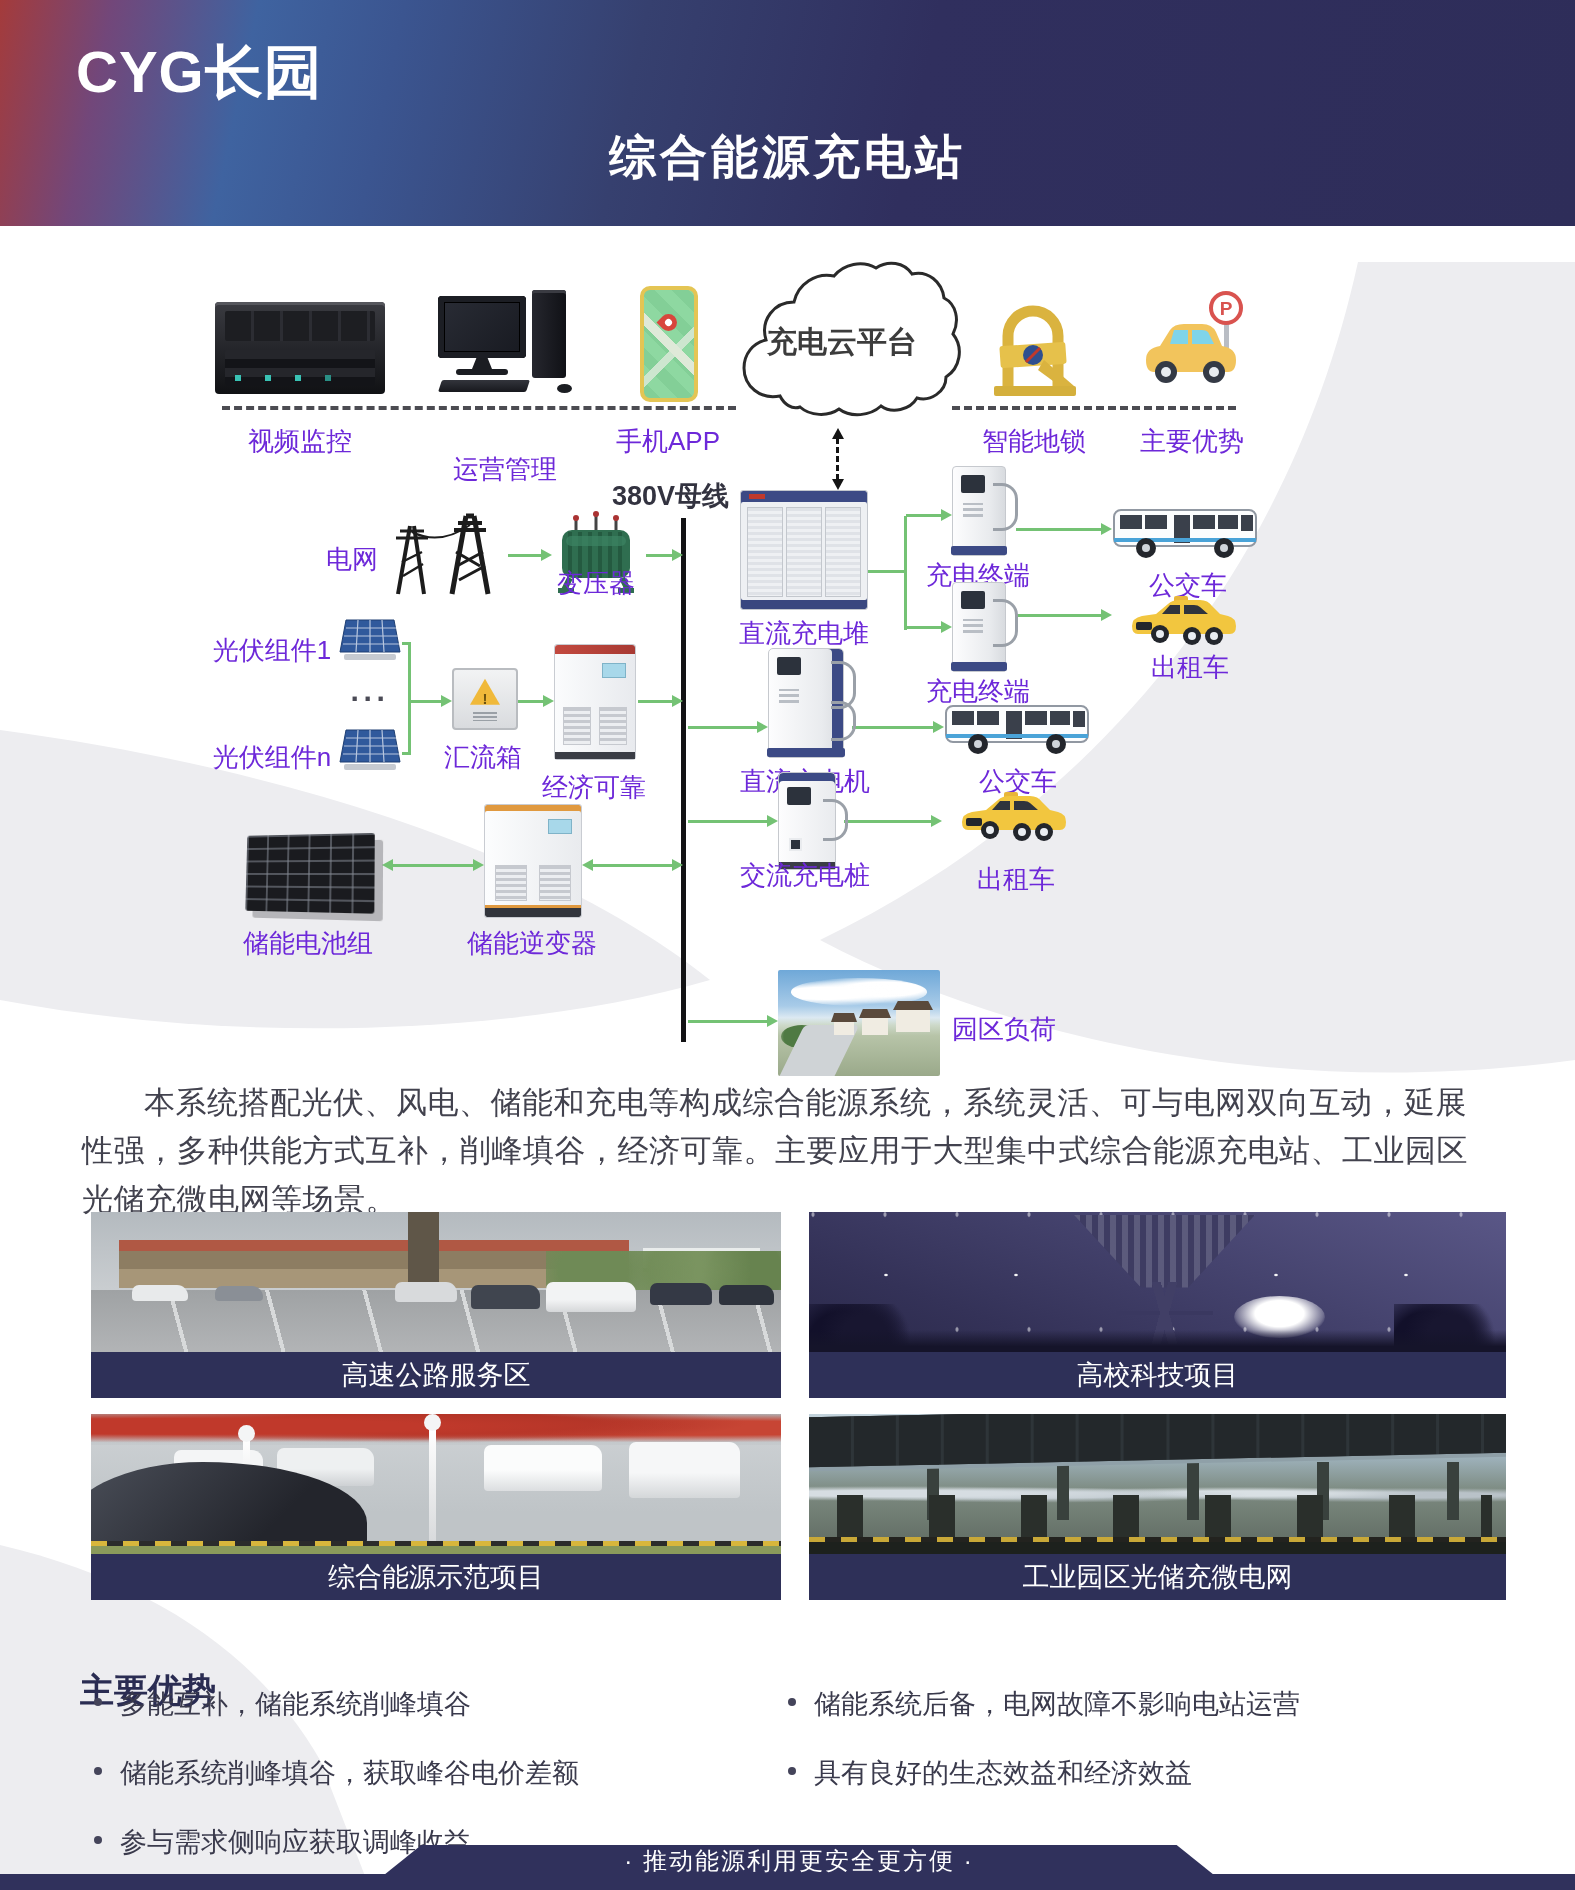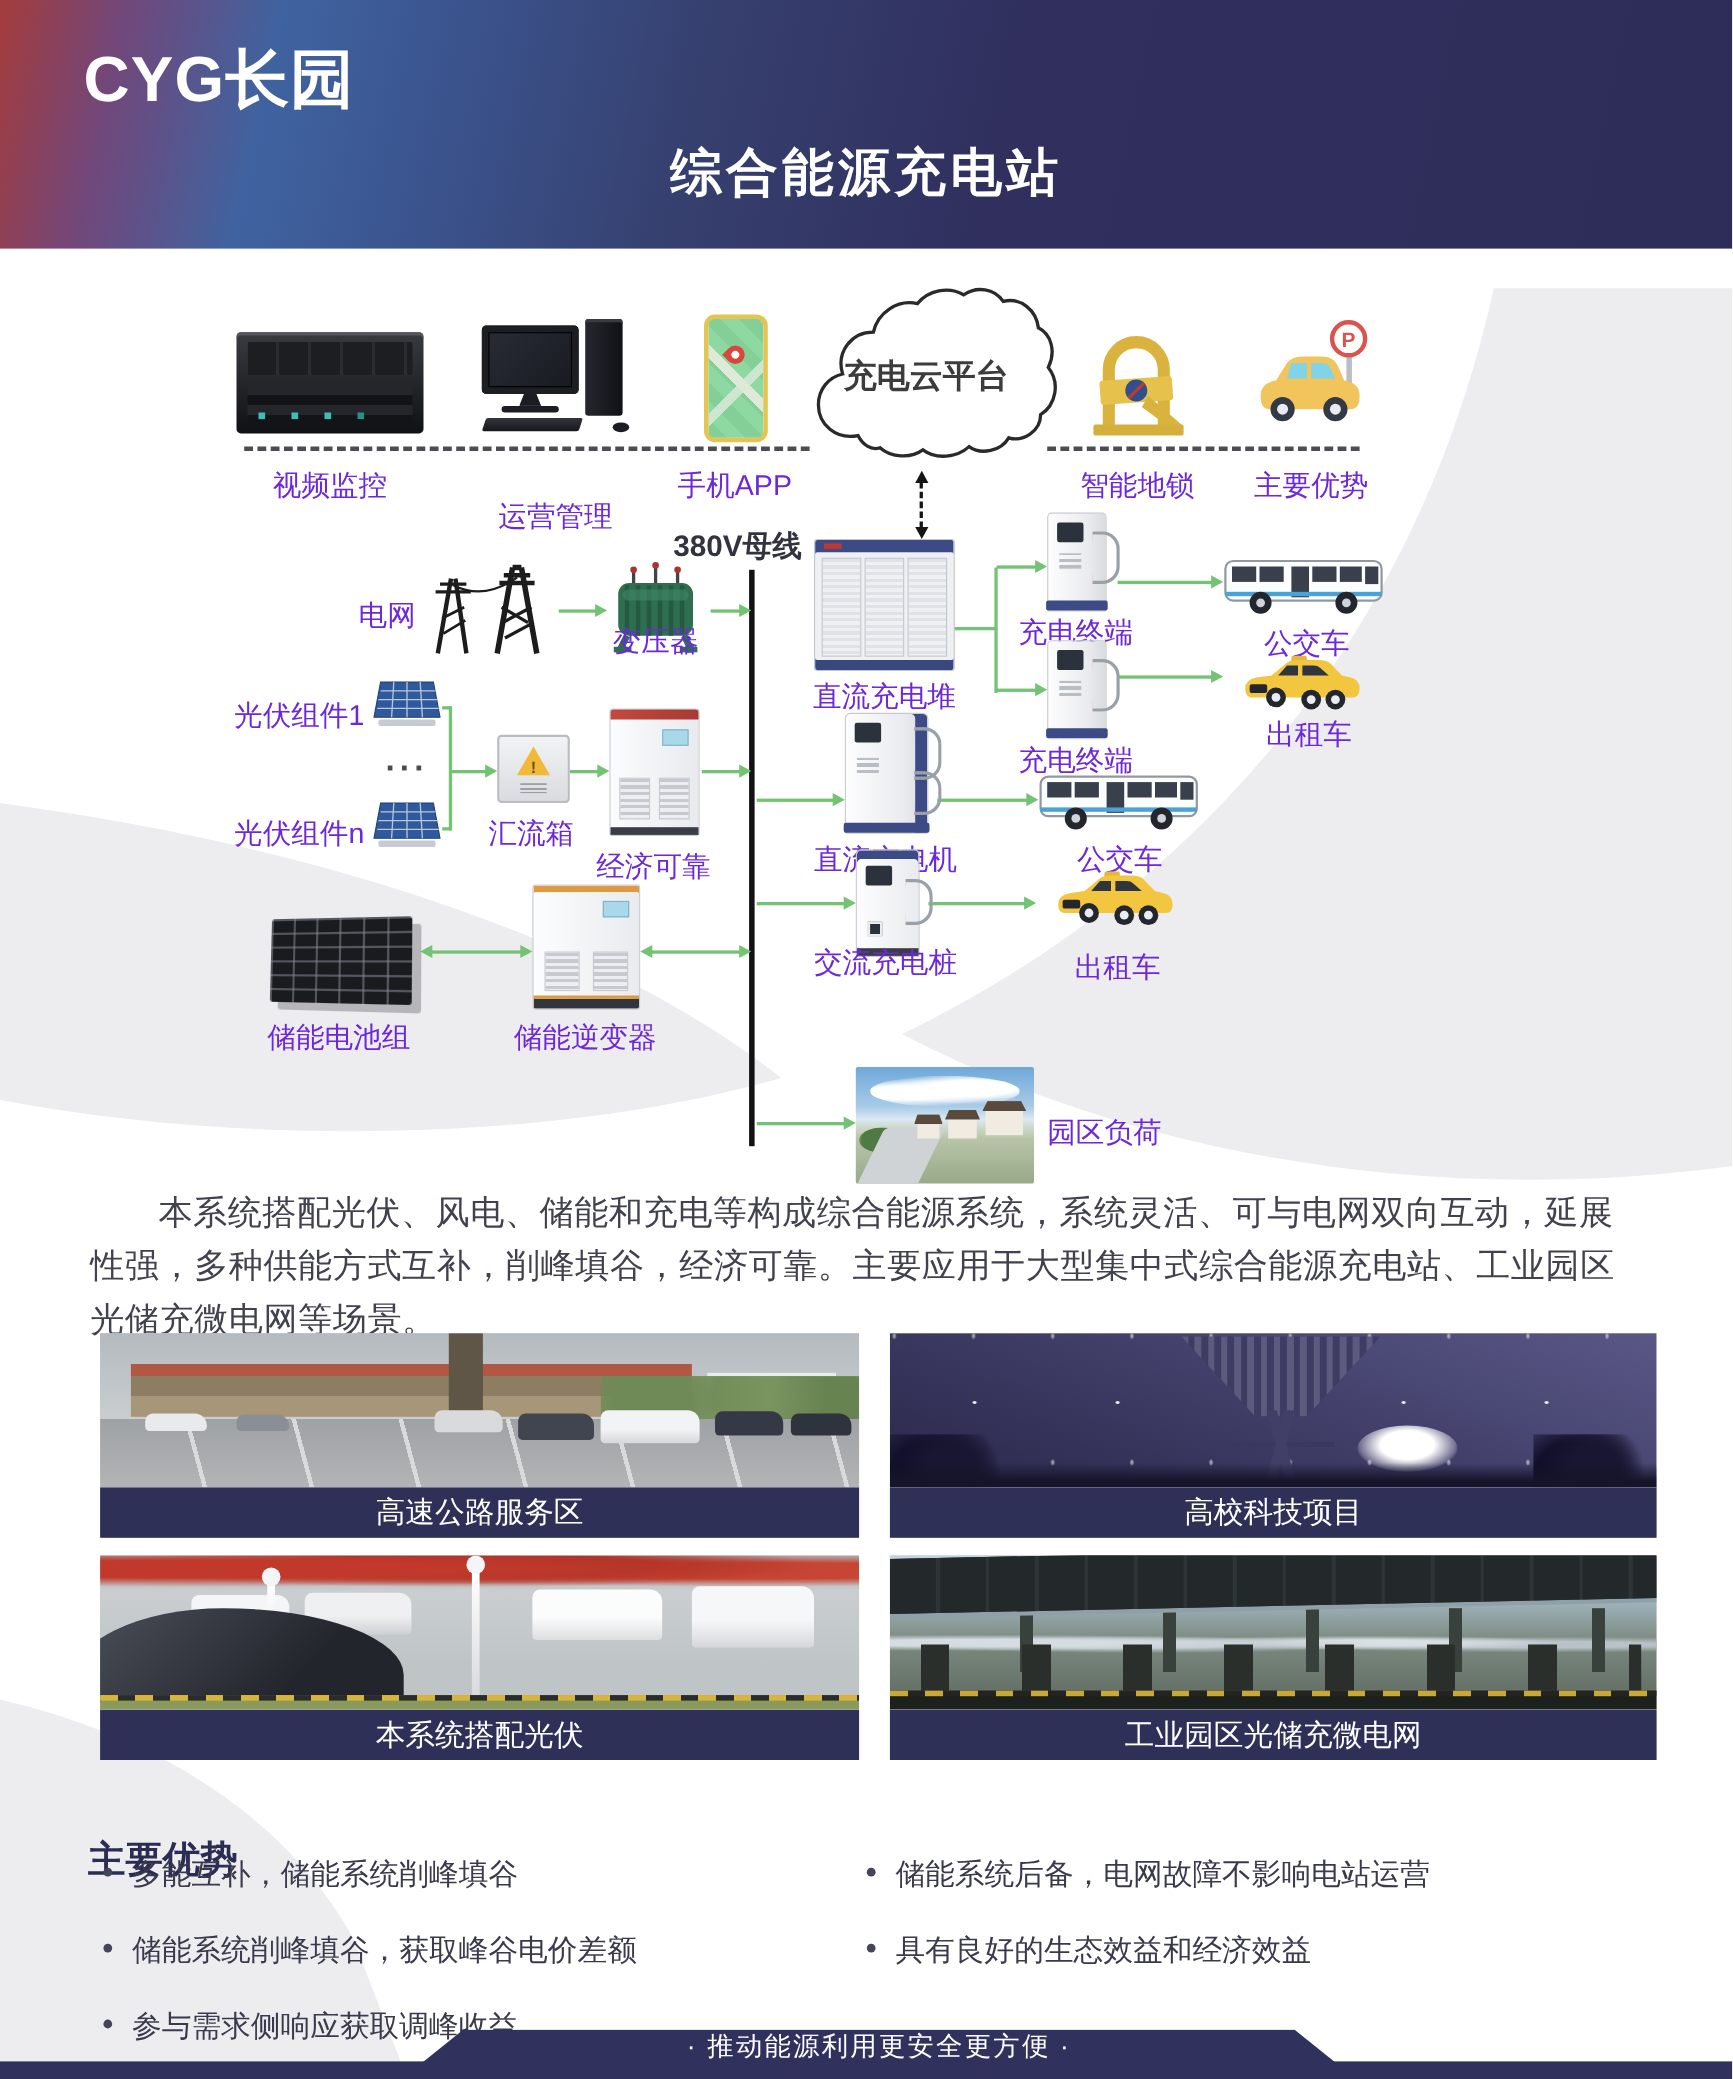--- a/index.html
+++ b/index.html
@@ -476,21 +476,21 @@
       <span class="p3-canopy"></span>
       <span class="pcar" style="left:12%;top:26%;width:13%;height:34px;background:linear-gradient(180deg,#f4f5f6 55%,#d8dadc);"></span>
       <span class="pcar" style="left:27%;top:24%;width:14%;height:38px;background:linear-gradient(180deg,#eef0f1 55%,#ced1d4);"></span>
       <span class="pcar" style="left:57%;top:22%;width:17%;height:46px;background:linear-gradient(180deg,#fbfcfc 55%,#dcdee0);"></span>
       <span class="pcar" style="left:78%;top:20%;width:16%;height:56px;background:linear-gradient(180deg,#f6f7f8 55%,#d4d7d9);"></span>
       <span class="p3-pole" style="left:22%;top:18%;height:70%;"></span>
       <span class="p3-pole" style="left:49%;top:10%;height:82%;"></span>
       <span class="p3-darkcar"></span>
       <span class="p3-curb"></span>
     </div>
-    <div class="caption">本系统搭配光伏</div>
+    <div class="caption">综合能源示范项目</div>
   </div>
 
   <div class="card" style="left:793px;top:1414px;width:697px;">
     <div class="photo">
       <span class="p4-sky"></span>
       <span class="p4-cars"></span>
       <span class="p4-posts"></span>
       <span class="p4-roof"></span>
       <span class="p4-piles"></span>
       <span class="p4-ground"></span>

